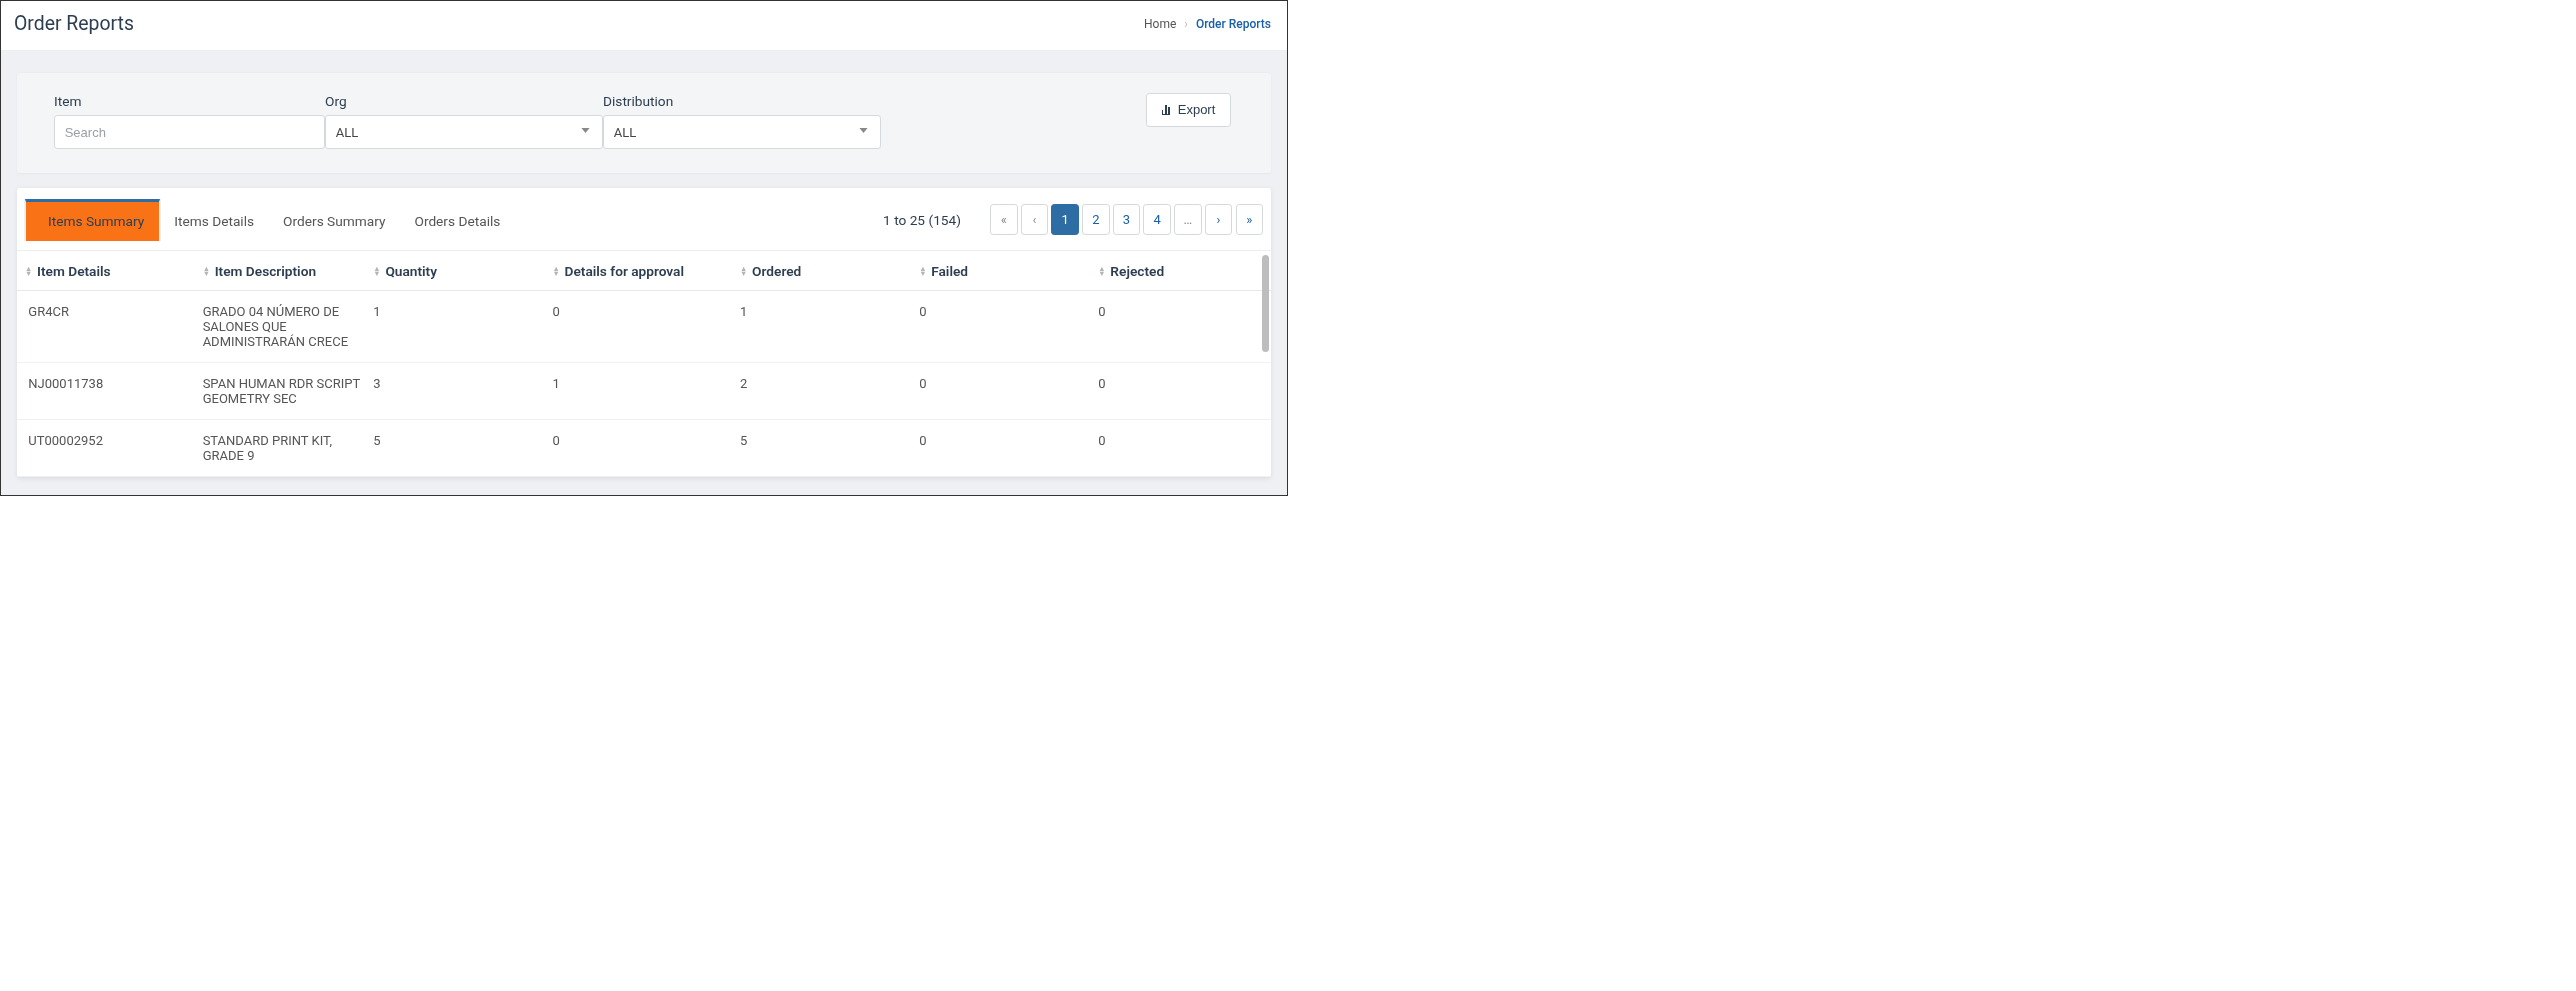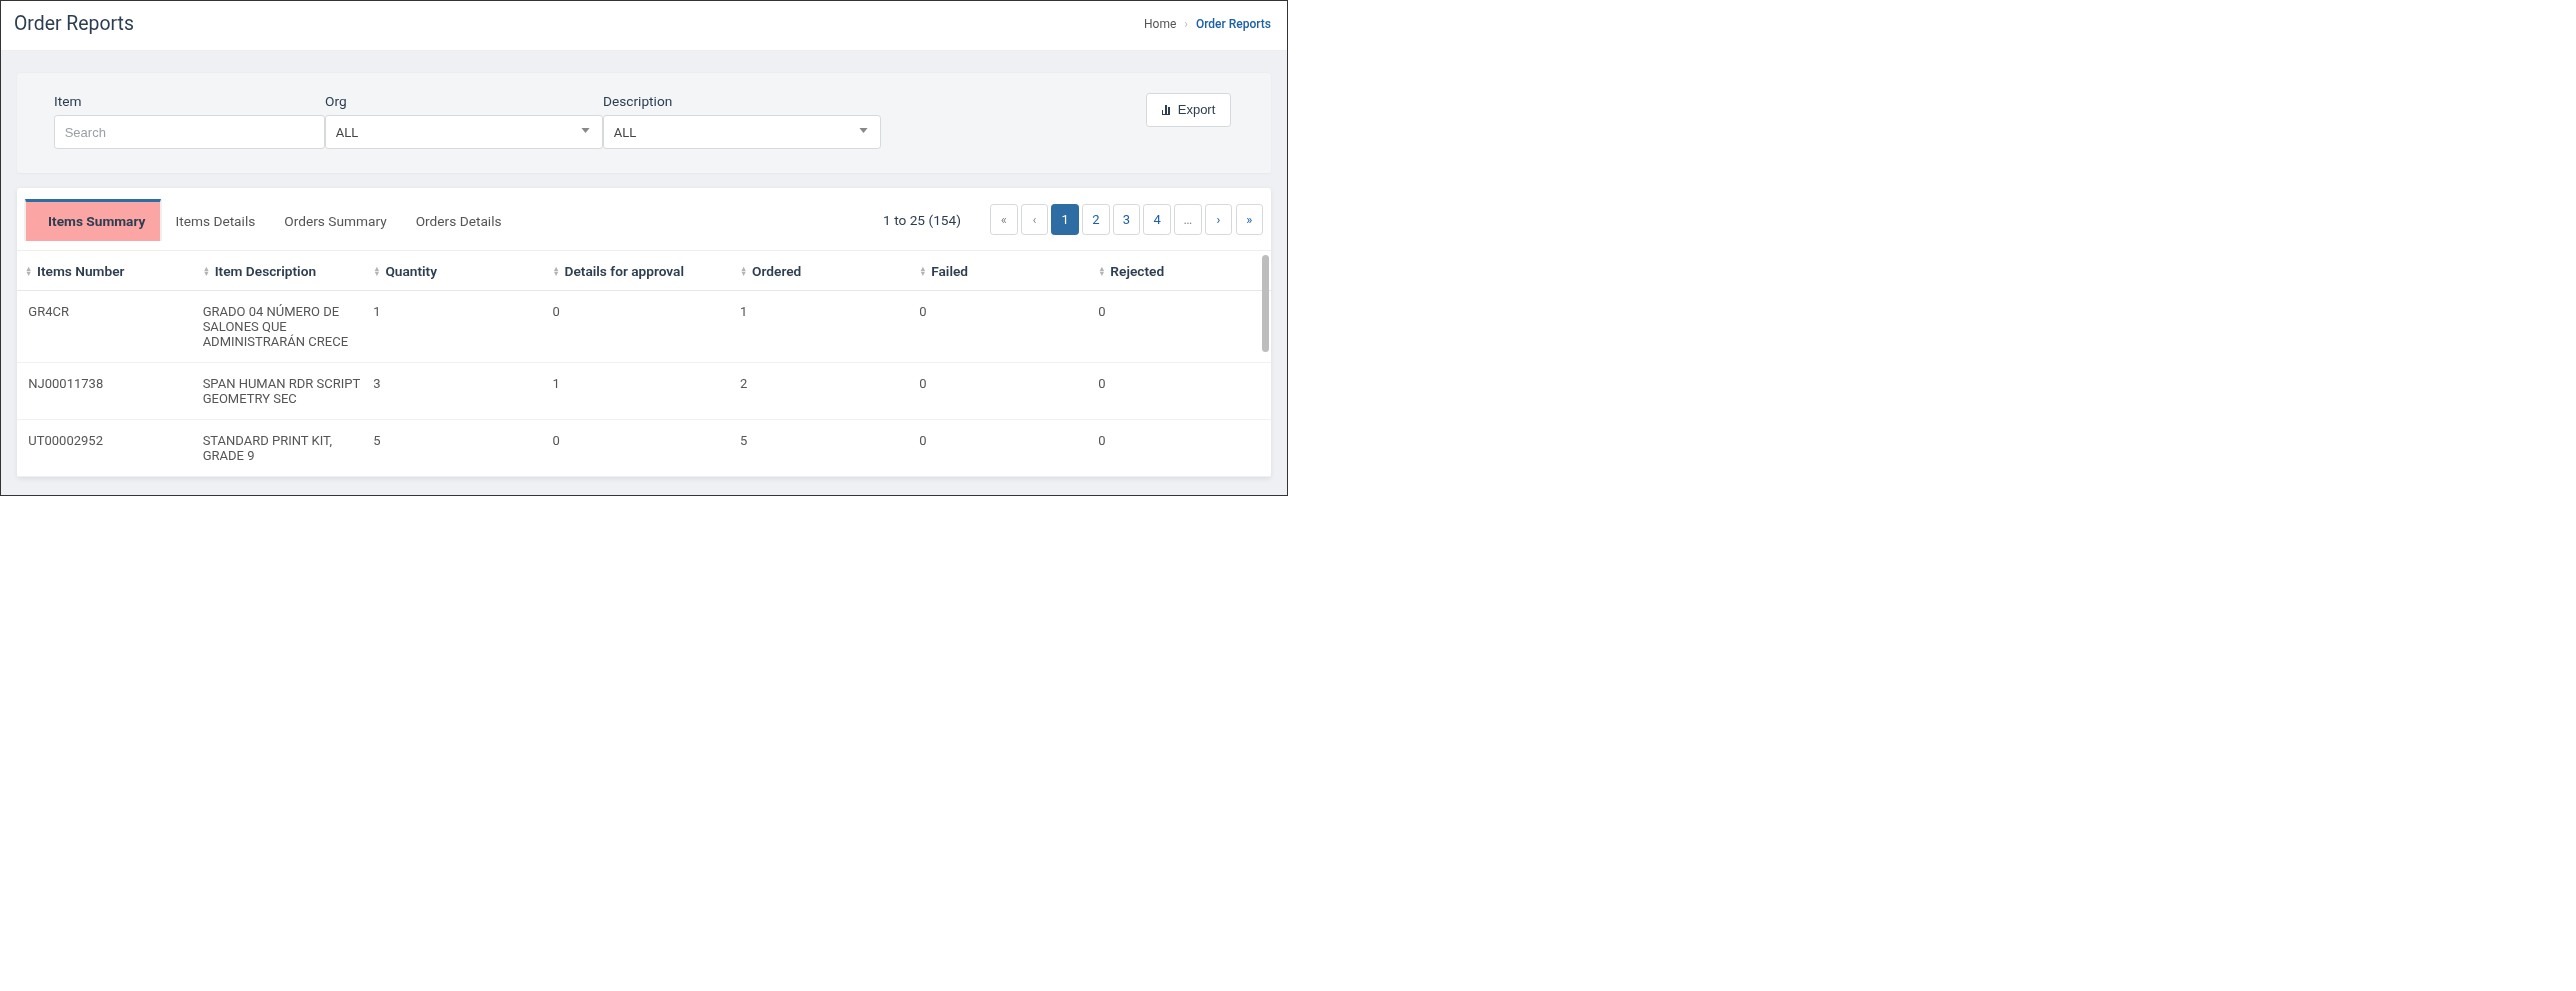--- a/index.html
+++ b/index.html
@@ -121,23 +121,23 @@
   }
   .tab {
     padding: 11.3px 14.5px 11.3px 14.5px;
     font-size: 13.7px;
     color: #555;
     cursor: pointer;
     border-top: 3.2px solid transparent;
   }
   .tab.active {
     color: #2d3e50;
-    font-weight: 700;
+    font-weight: 400;
     border-top: 3.2px solid #2e6da4;
-    background: #fca5a5;
+    background: #f97316;
     box-shadow: 0 0.8px 0 #fff, 0.8px 0 0 #eee, -0.8px 0 0 #eee;
     border-left: 0.8px solid #eee;
     border-right: 0.8px solid #eee;
     padding-left: 22px;
   }
   .pg-wrap {
     margin-left: auto;
     display: flex;
     align-items: center;
     gap: 29px;
@@ -239,21 +239,21 @@
         <div class="select">
           <span>ALL</span>
           <span class="chev">
             <svg width="13" height="13" viewBox="0 0 16 16">
                 <path d="M3 5l5 6 5-6" fill="#888"></path>
               </svg>
           </span>
         </div>
       </div>
       <div class="filter-group">
-        <div class="filter-label">Description</div>
+        <div class="filter-label">Distribution</div>
         <div class="select">
           <span>ALL</span>
           <span class="chev">
             <svg width="13" height="13" viewBox="0 0 16 16">
                 <path d="M3 5l5 6 5-6" fill="#888"></path>
               </svg>
           </span>
         </div>
       </div>
       <div class="export-wrap">
@@ -299,21 +299,21 @@
             <col class="col-itemnum">
               <col class="col-desc">
               <col class="col-qty">
               <col class="col-wait">
               <col class="col-ord">
               <col class="col-fail">
               <col class="col-rej">
           </colgroup>
           <thead>
             <tr>
-              <th class="col-itemnum"><span class="sort">▲<br>▼</span><span>Items Number</span></th>
+              <th class="col-itemnum"><span class="sort">▲<br>▼</span><span>Item Details</span></th>
               <th><span class="sort">▲<br>▼</span><span>Item Description</span></th>
               <th><span class="sort">▲<br>▼</span><span>Quantity</span></th>
               <th><span class="sort">▲<br>▼</span><span>Details for approval</span></th>
               <th><span class="sort">▲<br>▼</span><span>Ordered</span></th>
               <th><span class="sort">▲<br>▼</span><span>Failed</span></th>
               <th><span class="sort">▲<br>▼</span><span>Rejected</span></th>
             </tr>
           </thead>
           <tbody>
             <tr>

